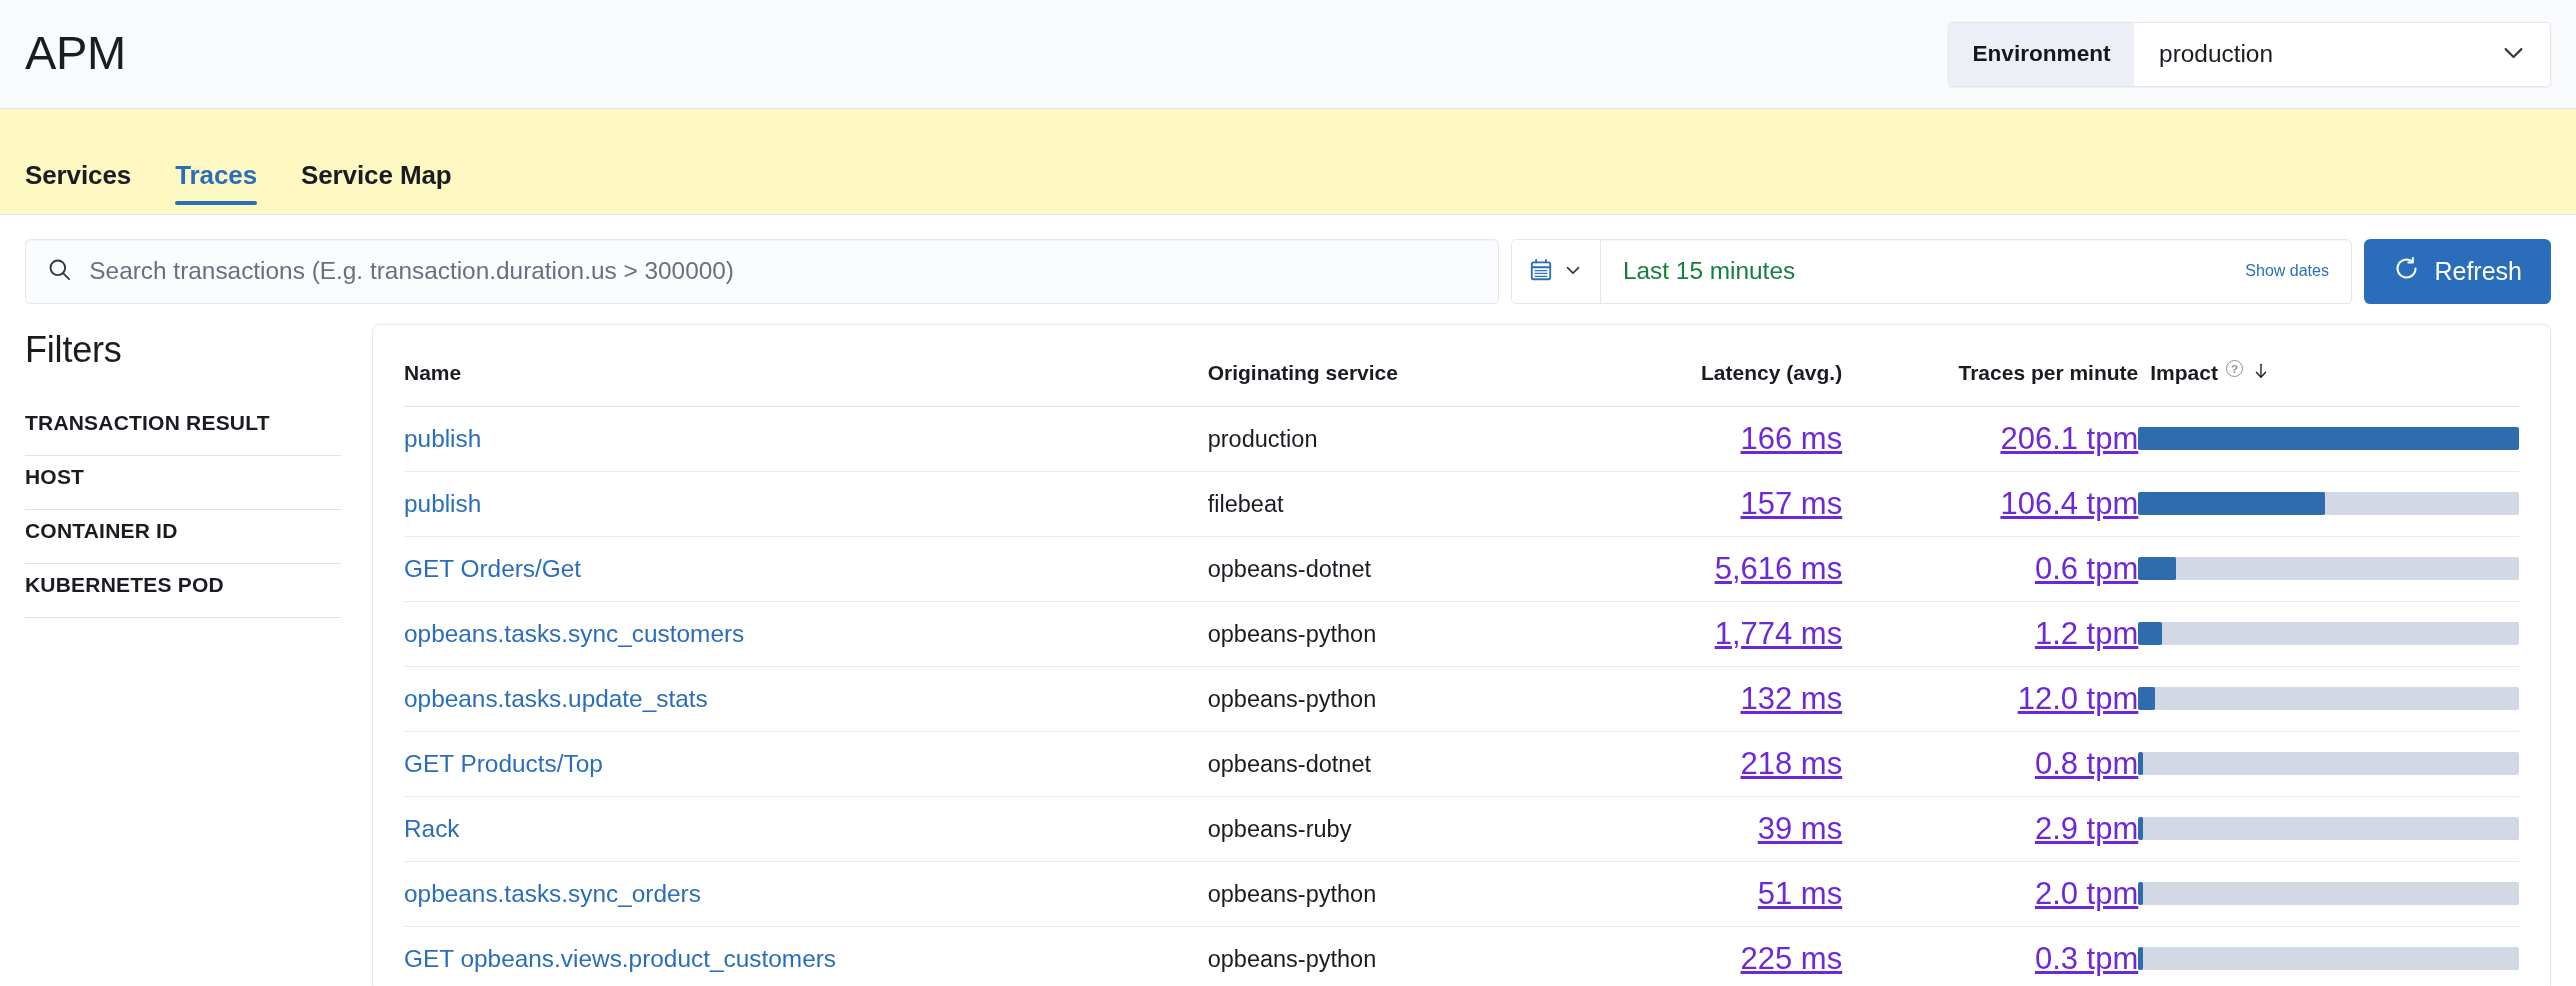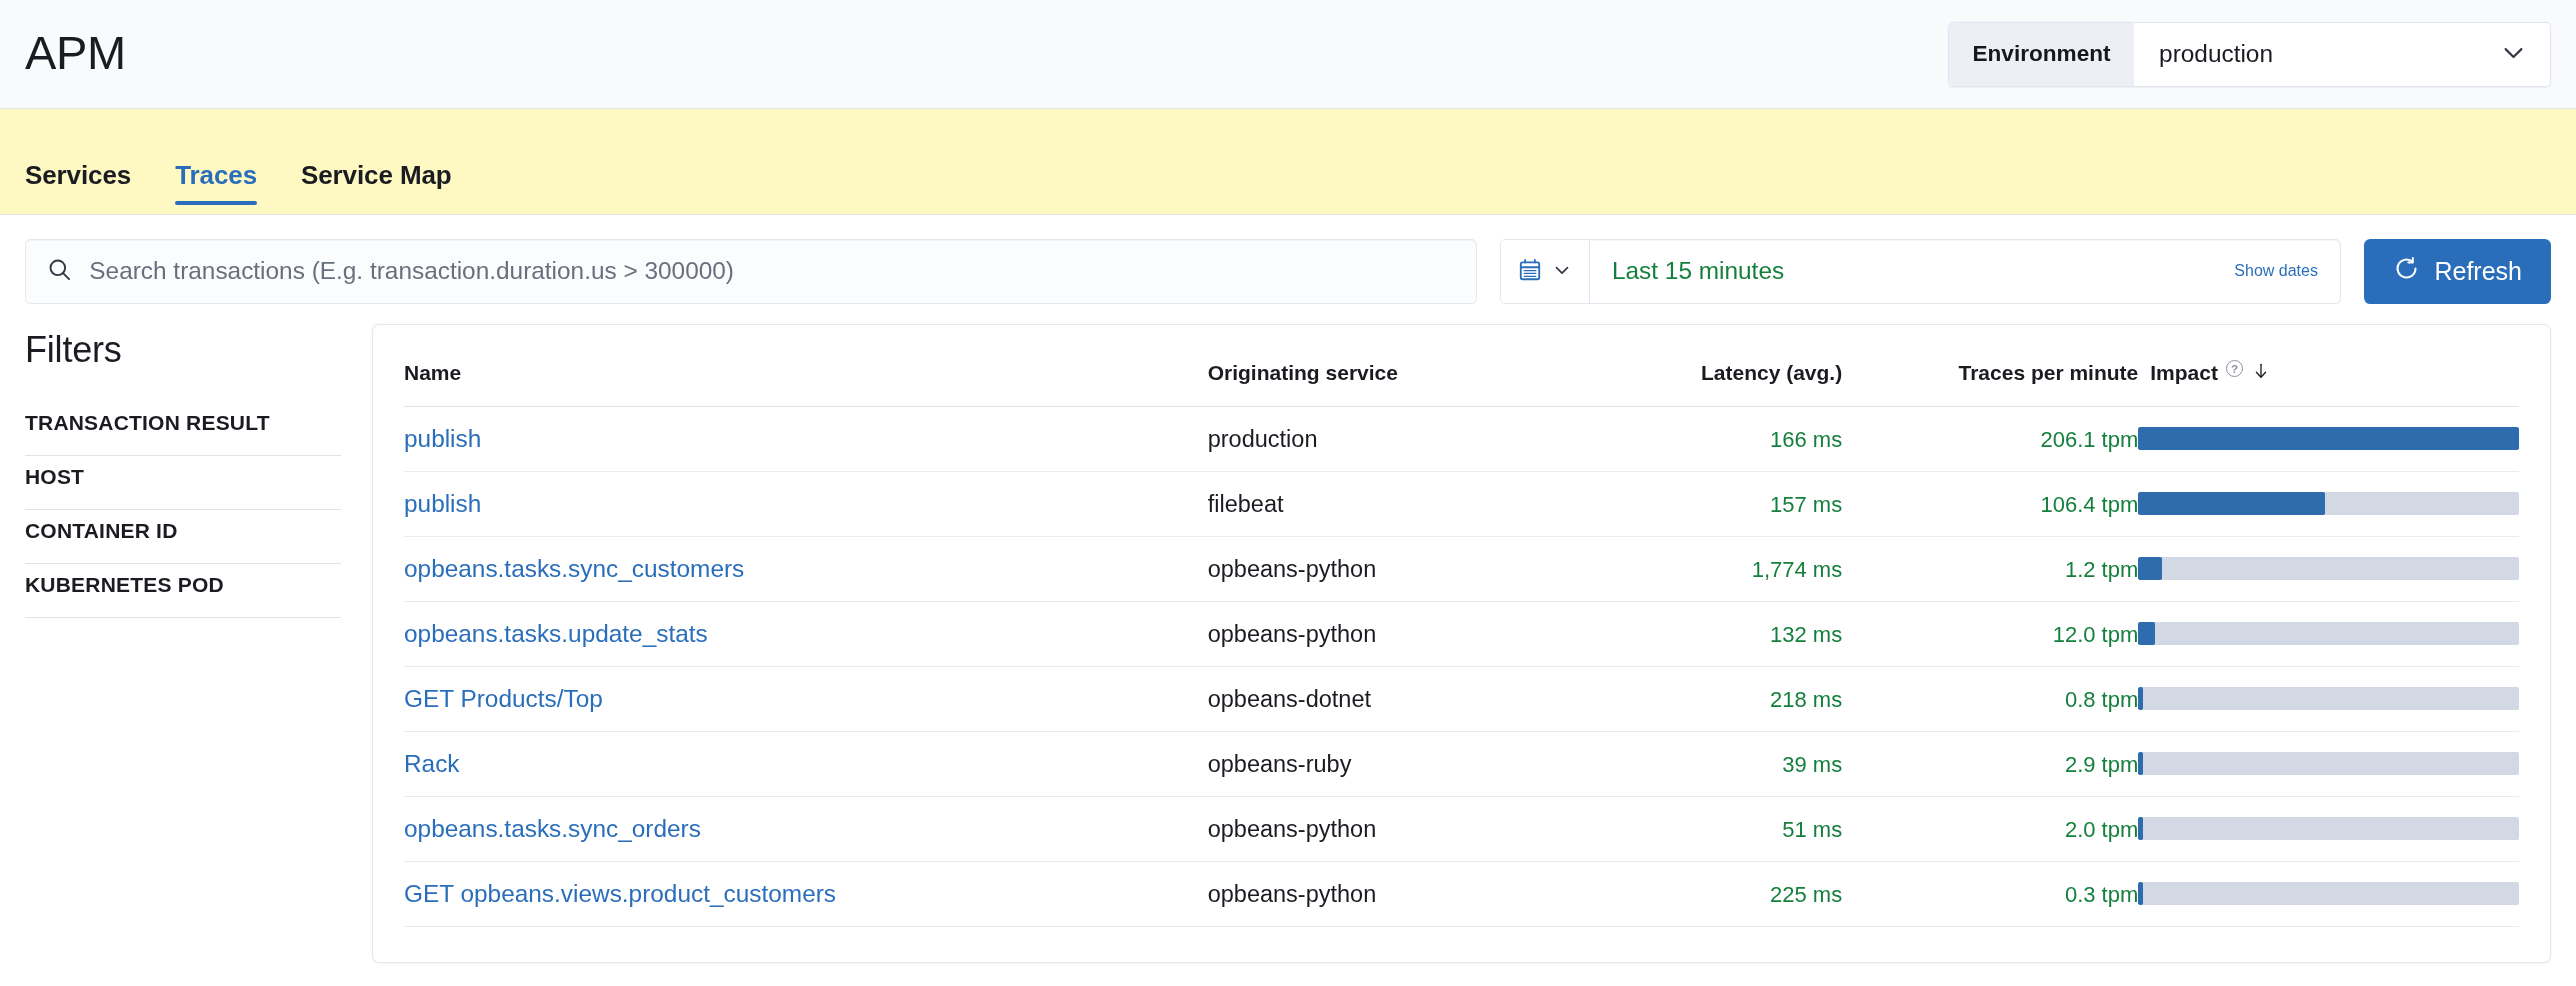--- a/index.html
+++ b/index.html
@@ -97,21 +97,21 @@
     height: 4.5px;
     background: #2a6ebb;
     border-radius: 2.7px;
   }
   .tab:first-child.active::after { left: 0; }
 
   
   .query-bar {
     display: flex;
     align-items: center;
-    gap: 23px;
+    gap: 12px;
     padding: 23.5px 25px 20px 25px;
     background: #ffffff;
   }
   .search-box {
     flex: 1 1 auto;
     height: 65px;
     border: 0.9px solid #e3e6ef;
     border-radius: 5.4px;
     background: #fbfcfe;
     display: flex;
@@ -255,21 +255,21 @@
   th.col-latency, th.col-tpm { text-align: right; }
   td.cell-latency, td.cell-tpm { text-align: right; }
 
   .trace-link {
     color: #2a6ebb;
     text-decoration: none;
     cursor: pointer;
     font-size: 24.4px;
   }
   .svc-name { color: #1a1c21; font-size: 23.5px; }
-  .num { color: #15803d; font-size: 22px; }
+  .num { color: #6d28d9; font-size: 31px; text-decoration: underline; }
 
   .impact-head {
     display: inline-flex;
     align-items: center;
     gap: 8.1px;
     margin-left: 12px;
   }
   .q-icon {
     width: 17px; height: 17px;
     border: 1.4px solid #8b919e;
@@ -434,20 +434,31 @@
             <td class="col-service"><span class="svc-name">filebeat</span></td>
             <td class="col-latency cell-latency"><span class="num">157 ms</span></td>
             <td class="col-tpm cell-tpm"><span class="num">106.4 tpm</span></td>
             <td class="col-impact">
               <div class="impact-track">
                 <div class="impact-fill" style="width: 49%;"></div>
               </div>
             </td>
           </tr>
           <tr>
+            <td class="col-name"><a class="trace-link">GET Orders/Get</a></td>
+            <td class="col-service"><span class="svc-name">opbeans-dotnet</span></td>
+            <td class="col-latency cell-latency"><span class="num">5,616 ms</span></td>
+            <td class="col-tpm cell-tpm"><span class="num">0.6 tpm</span></td>
+            <td class="col-impact">
+              <div class="impact-track">
+                <div class="impact-fill" style="width: 10%;"></div>
+              </div>
+            </td>
+          </tr>
+          <tr>
             <td class="col-name"><a class="trace-link">opbeans.tasks.sync_customers</a></td>
             <td class="col-service"><span class="svc-name">opbeans-python</span></td>
             <td class="col-latency cell-latency"><span class="num">1,774 ms</span></td>
             <td class="col-tpm cell-tpm"><span class="num">1.2 tpm</span></td>
             <td class="col-impact">
               <div class="impact-track">
                 <div class="impact-fill" style="width: 6.2%;"></div>
               </div>
             </td>
           </tr>

